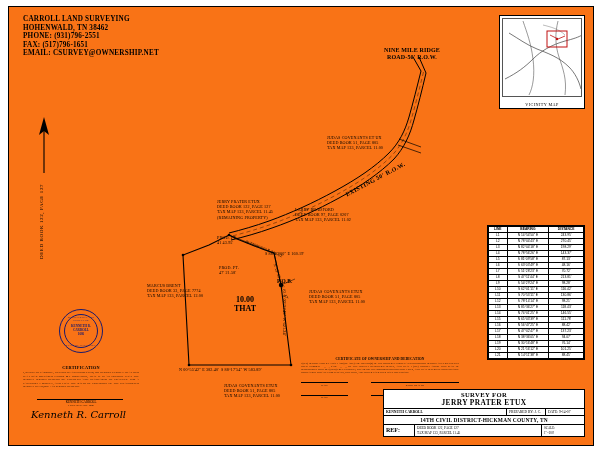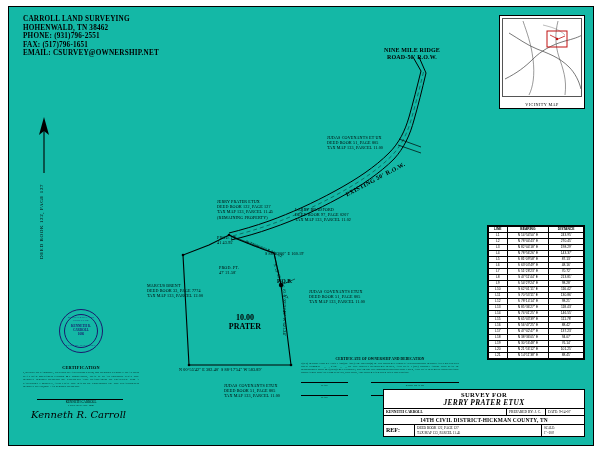--- a/index.html
+++ b/index.html
@@ -1,18 +1,18 @@
 <!DOCTYPE html>
 <html><head>
 <meta charset="utf-8">
 <style>
   html,body{margin:0;padding:0;background:#b8b8b8;}
   body{font-family:"Liberation Serif",serif;}
   #page{position:relative;width:600px;height:450px;background:#ffffff;overflow:hidden;}
-  #sheet{position:absolute;left:8px;top:6px;width:584px;height:438px;border:1px solid #000;background:#14b8a6;}
+  #sheet{position:absolute;left:8px;top:6px;width:584px;height:438px;border:1px solid #000;background:#f97316;}
   .abs{position:absolute;}
   
   #firm{left:14px;top:8px;font-size:7.2px;line-height:8.6px;font-weight:bold;letter-spacing:.2px;}
   
   #vicinity{right:8px;top:8px;width:84px;height:92px;border:1px solid #000;background:#fff;}
   #vicinity .inner{position:absolute;left:2px;top:2px;right:2px;bottom:11px;border:1px solid #555;overflow:hidden;}
   #vicinity .cap{position:absolute;left:0;right:0;bottom:1px;text-align:center;font-size:4.2px;letter-spacing:.4px;}
   
   #north{left:22px;top:108px;width:26px;height:60px;}
   
@@ -42,21 +42,21 @@
   #owncert{left:292px;top:350px;width:158px;}
   #owncert .hdr{text-align:center;font-size:3.4px;font-weight:bold;letter-spacing:.2px;}
   #owncert p{margin:1px 0 0;font-size:2.5px;line-height:3.1px;text-align:justify;}
   .ownrow{display:flex;justify-content:space-between;margin-top:8px;}
   .ownsig{width:30%;border-top:.5px solid #000;font-size:2.7px;text-align:center;padding-top:.5px;}
   .ownsigwide{width:56%;border-top:.5px solid #000;font-size:2.7px;text-align:center;padding-top:.5px;}
   
   #title{right:8px;bottom:8px;width:200px;border:1px solid #000;background:#fff;}
   #title .row{border-bottom:.7px solid #000;}
   #title .t1{text-align:center;font-size:6.6px;font-weight:bold;letter-spacing:.4px;padding:1px 0 0;}
-  #title .t2{text-align:center;font-size:7.4px;font-weight:bold;letter-spacing:.4px;padding:0 0 1px;font-style:italic;}
+  #title .t2{text-align:center;font-size:7.4px;font-weight:bold;letter-spacing:.4px;padding:0 0 1px;}
   #title .t3{display:flex;font-size:3.6px;}
   #title .t3 div{padding:1px 2px;}
   #title .t3 .c1{flex:1;border-right:.7px solid #000;font-weight:bold;}
   #title .t3 .c2{width:34px;border-right:.7px solid #000;}
   #title .t3 .c3{width:34px;}
   #title .t4{text-align:center;font-size:5.4px;font-weight:bold;padding:1px 0;letter-spacing:.2px;}
   #title .t5{display:flex;font-size:3.6px;align-items:stretch;}
   #title .t5 .ref{width:26px;border-right:.7px solid #000;font-weight:bold;font-size:6px;padding:2px;}
   #title .t5 .refbody{flex:1;border-right:.7px solid #000;padding:1px 2px;font-size:3.4px;line-height:4.4px;}
   #title .t5 .scale{width:38px;font-size:3.2px;padding:1px 2px;line-height:4.4px;}
@@ -148,23 +148,23 @@
 TAX MAP 133, PARCEL 12.00</div>
     <div class="abs lbl" style="left:300px;top:282px;white-space:pre-line;">JUDAS COVENANTS ETUX
 DEED BOOK 51, PAGE 805
 TAX MAP 133, PARCEL 11.00</div>
     <div class="abs lbl" style="left:215px;top:376px;white-space:pre-line;">JUDAS COVENANTS ETUX
 DEED BOOK 51, PAGE 805
 TAX MAP 133, PARCEL 11.00</div>
 
     <div class="abs lbl b" style="left:268px;top:272px;font-size:5.4px;">P.O.B.</div>
 
-    <div class="abs" style="left:206px;top:306px;width:60px;text-align:center;">
+    <div class="abs" style="left:206px;top:288px;width:60px;text-align:center;">
       <div style="font-size:8px;font-weight:bold;">10.00</div>
-      <div style="font-size:8px;font-weight:bold;">PRATER</div>
+      <div style="font-size:8px;font-weight:bold;">THAT</div>
     </div>
 
     <div class="abs lbl" style="left:208px;top:228px;white-space:pre-line;">PROD. PT.
 41 43.95'</div>
     <div class="abs lbl" style="left:210px;top:258px;white-space:pre-line;">PROD. PT.
 47' 21.58'</div>
 
     <div class="abs lbl" style="left:238px;top:232px;transform:rotate(22deg);transform-origin:left top;">N 77°06'25" E   224.82'</div>
     <div class="abs lbl" style="left:256px;top:244px;">S 88°12'00" E   160.19'</div>
     <div class="abs lbl" style="left:268px;top:256px;transform:rotate(70deg);transform-origin:left top;">N 12°13'44" E   81.17'</div>

